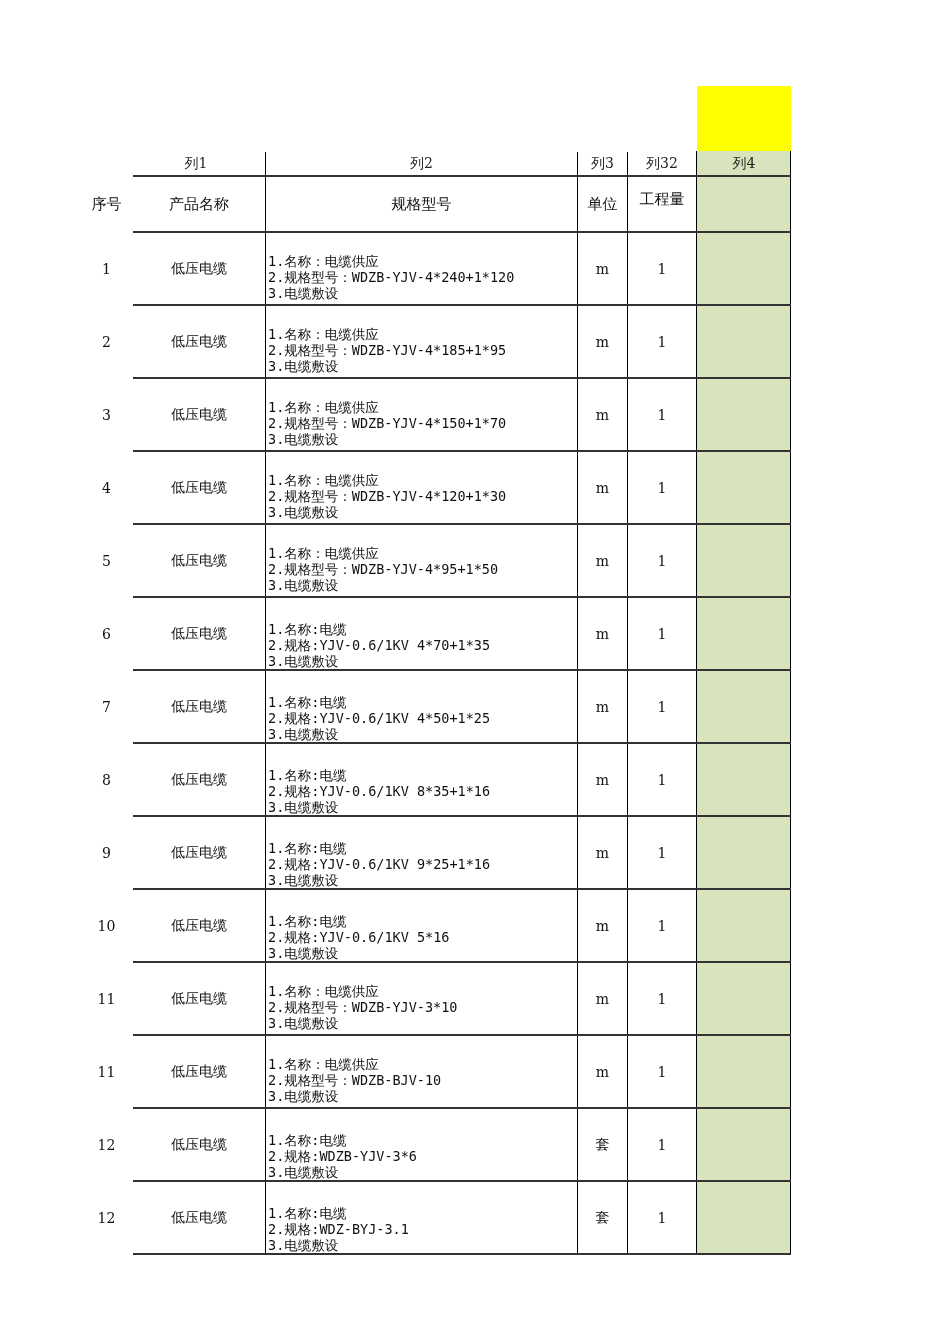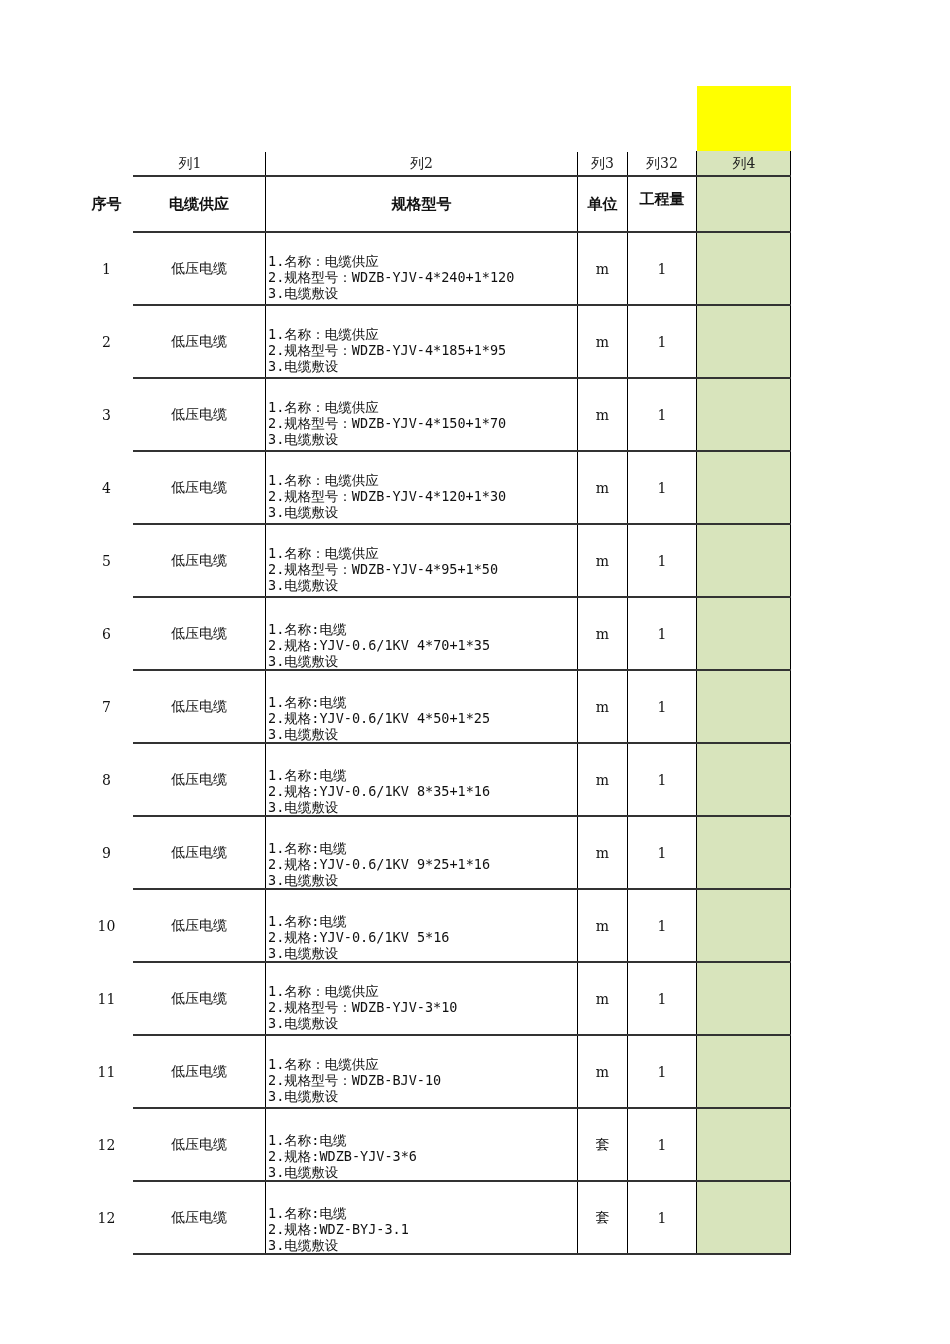--- a/index.html
+++ b/index.html
@@ -1,45 +1,45 @@
 <!DOCTYPE html>
 <html><head>
 <meta charset="utf-8">
 <style>
   html, body { margin: 0; padding: 0; background: #ffffff; }
   body { width: 950px; height: 1344px; position: relative; overflow: hidden;
          font-family: "DejaVu Serif", "Liberation Serif", serif; color: #111; }
   .yellow { position: absolute; left: 697px; top: 86px; width: 94px; height: 65px; background: #FFFF00; }
   .cell { position: absolute; box-sizing: border-box; display: flex; align-items: center; justify-content: center; font-size: 14px; }
   .hdr-label { font-size: 14px; color: #222; }
-  .bold { font-family: "DejaVu Sans", "Liberation Sans", sans-serif; font-weight: bold; font-size: 15px; }
+  .bold { font-family: "DejaVu Sans", "Liberation Sans", sans-serif; font-weight: normal; font-size: 15px; }
   .green { background: #D8E4BC; }
   .vline { position: absolute; width: 1px; background: #000; }
   .hline { position: absolute; height: 2px; background: #333; left: 133px; width: 658px; }
   .spec { justify-content: flex-start; align-items: center; padding-left: 2px; font-size: 13.5px; line-height: 16px; white-space: pre; font-family: "DejaVu Sans Mono", "Liberation Mono", monospace; }
   .spec.bottom { align-items: flex-end; padding-bottom: 1px; }
   .spec-lines { display: block; margin-top: 16px; }
   .spec-lines span { display: block; }
 </style>
 </head>
 <body>
 
 <div class="yellow"></div>
 
 <div>
-  <div class="cell hdr-label" style="left:124px;top:152px;width:132px;height:24px;">列1</div>
+  <div class="cell hdr-label" style="left:130px;top:152px;width:132px;height:24px;">列1</div>
   <div class="cell hdr-label" style="left:266px;top:152px;width:311px;height:24px;">列2</div>
   <div class="cell hdr-label" style="left:578px;top:152px;width:49px;height:24px;">列3</div>
   <div class="cell hdr-label" style="left:628px;top:152px;width:68px;height:24px;">列32</div>
   <div class="cell hdr-label green" style="left:697px;top:151px;width:94px;height:25px;">列4</div>
 </div>
 
 <div>
   <div class="cell bold" style="left:80px;top:177px;width:53px;height:55px;">序号</div>
-  <div class="cell bold" style="left:133px;top:177px;width:132px;height:55px;">电缆供应</div>
+  <div class="cell bold" style="left:133px;top:177px;width:132px;height:55px;">产品名称</div>
   <div class="cell bold" style="left:266px;top:177px;width:311px;height:55px;text-align:right;">规格型号</div>
   <div class="cell bold" style="left:578px;top:177px;width:49px;height:55px;">单位</div>
   <div class="cell bold" style="left:628px;top:177px;width:68px;height:44px;">工程量</div>
   <div class="cell green" style="left:697px;top:176px;width:94px;height:56px;"></div>
 </div>
 
 <div id="rows">
     <div>
       <div class="cell " style="left: 80px; top: 233px; width: 53px; height: 72px;">1</div>
       <div class="cell " style="left: 133px; top: 233px; width: 132px; height: 72px;">低压电缆</div>

